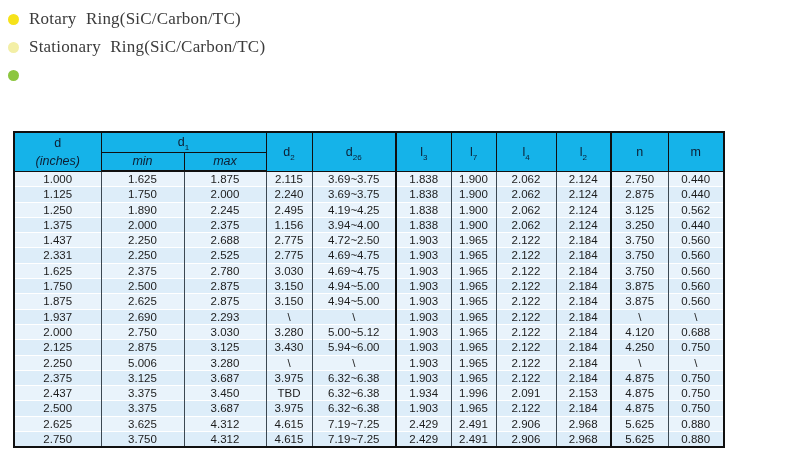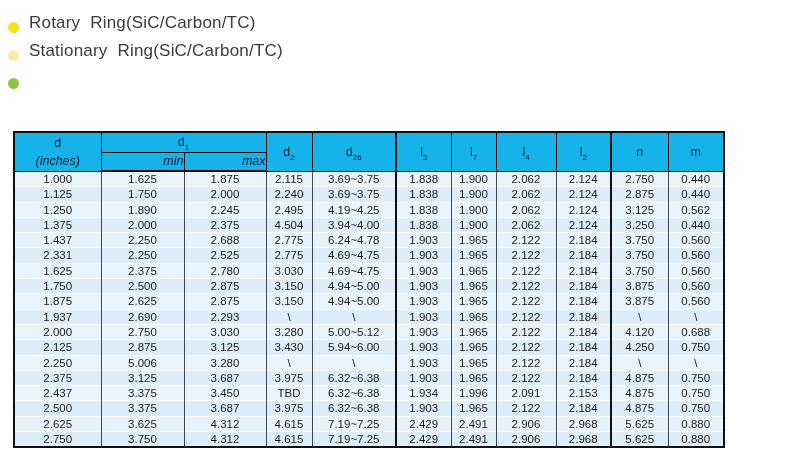--- a/index.html
+++ b/index.html
@@ -4,42 +4,42 @@
 <style>
   html,body{margin:0;padding:0;background:#ffffff;}
   body{
     width:800px;height:452px;position:relative;overflow:hidden;
     font-family:"Liberation Sans","DejaVu Sans",sans-serif;
     -webkit-font-smoothing:antialiased;
   }
 
   
   .legend{position:absolute;top:5px;left:8px;}
-  .legend-row{display:flex;align-items:flex-end;height:28px;}
+  .legend-row{display:flex;align-items:center;height:28px;font-family:Liberation Serif, serif;}
   .bullet{width:11px;height:11px;border-radius:50%;margin-right:10px;flex:0 0 auto;}
   .legend-label{
     font-size:17px;color:#3b3b3b;letter-spacing:.2px;word-spacing:5px;
     white-space:nowrap;
   }
 
   
   .spec-table-wrap{position:absolute;left:13px;top:131px;}
   table.spec{
     border-collapse:collapse;table-layout:fixed;
     border:2px solid #101010;
   }
   table.spec th{
     background:#15b3e9;color:#0d1e33;font-weight:normal;
     font-size:12.5px;text-align:center;padding:0;
     border:1px solid #101010;
   }
   table.spec th sub{font-size:8px;line-height:0;}
   .h-top{height:19px;line-height:19px;}
   .h-bot{height:17px;line-height:17px;font-style:italic;}
-  tr.hdr-row2 th{border-bottom:2px solid #101010;text-align:right;}
+  tr.hdr-row2 th{border-bottom:2px solid #101010;}
   th.cell-d div{height:auto;}
   table.spec td{
     font-size:11.5px;color:#1c1c1c;text-align:center;
     height:14.3px;line-height:14.3px;padding:0;
     border-left:1px solid #3c4852;border-top:1px solid #ffffff;
     background:#ddedf9;overflow:hidden;white-space:nowrap;
   }
   table.spec tbody tr:nth-child(odd) td{background:#e9f3fb;}
   table.spec td:first-child{border-left:none;}
   table.spec .thick-left{border-left:2px solid #101010 !important;}
@@ -134,35 +134,35 @@
           <td>1.900</td>
           <td>2.062</td>
           <td>2.124</td>
           <td class="thick-left">3.125</td>
           <td>0.562</td>
         </tr>
         <tr>
           <td>1.375</td>
           <td>2.000</td>
           <td>2.375</td>
-          <td>4.504</td>
+          <td>1.156</td>
           <td>3.94~4.00</td>
           <td class="thick-left">1.838</td>
           <td>1.900</td>
           <td>2.062</td>
           <td>2.124</td>
           <td class="thick-left">3.250</td>
           <td>0.440</td>
         </tr>
         <tr>
           <td>1.437</td>
           <td>2.250</td>
           <td>2.688</td>
           <td>2.775</td>
-          <td>6.24~4.78</td>
+          <td>4.72~2.50</td>
           <td class="thick-left">1.903</td>
           <td>1.965</td>
           <td>2.122</td>
           <td>2.184</td>
           <td class="thick-left">3.750</td>
           <td>0.560</td>
         </tr>
         <tr>
           <td>2.331</td>
           <td>2.250</td>

